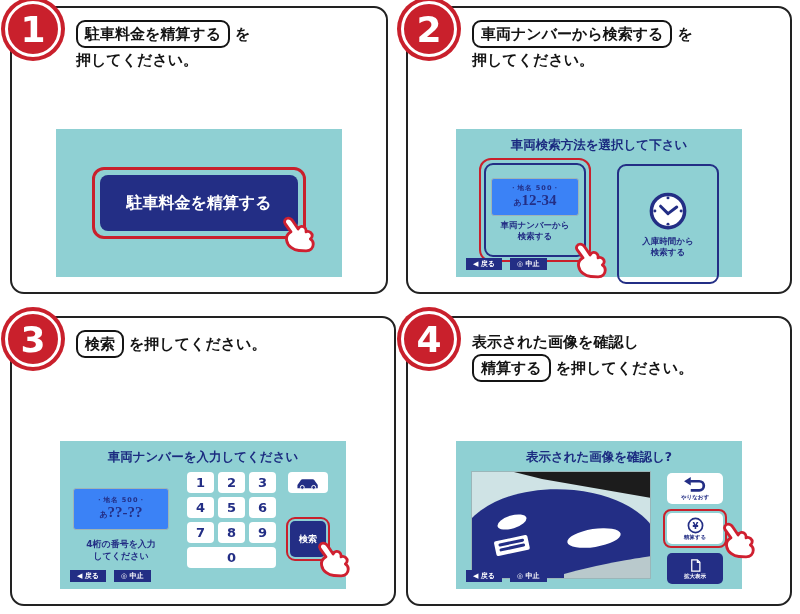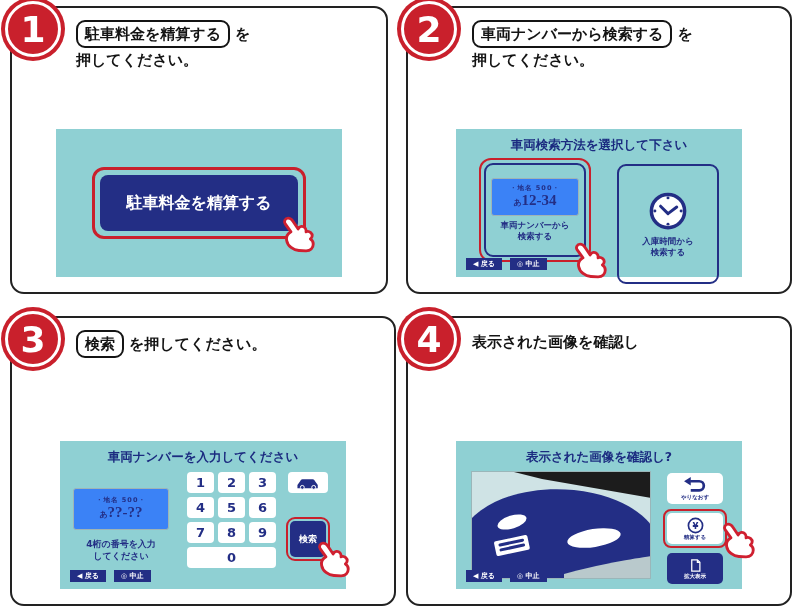--- a/index.html
+++ b/index.html
@@ -206,20 +206,23 @@
     </div>
   </div>
 </div>
 
 <div class="panel" id="p4">
   <div class="badge">
     <span>4</span>
   </div>
   <div class="instr">
     <div class="iline">表示された画像を確認し</div>
+    <div class="iline">
+      <span class="boxed">精算する</span><span>を押してください。</span>
+    </div>
   </div>
   <div class="screen">
     <div class="scr-header">表示された画像を確認し?</div>
     <div class="p4-row">
       <div class="photo">
         <svg width="180" height="108" viewBox="0 0 180 108">
           <rect width="180" height="108" fill="#cfe3e5"></rect>
           <polygon points="42,0 180,0 180,26 70,7" fill="#1c1c1c"></polygon>
           <path d="M0 46 C22 24 62 14 102 18 C142 22 168 38 180 54 L180 108 L0 108 Z" fill="#232e85"></path>
           <path d="M92 102 C128 92 166 86 180 84 L180 108 L92 108 Z" fill="#b9c9cc"></path>

